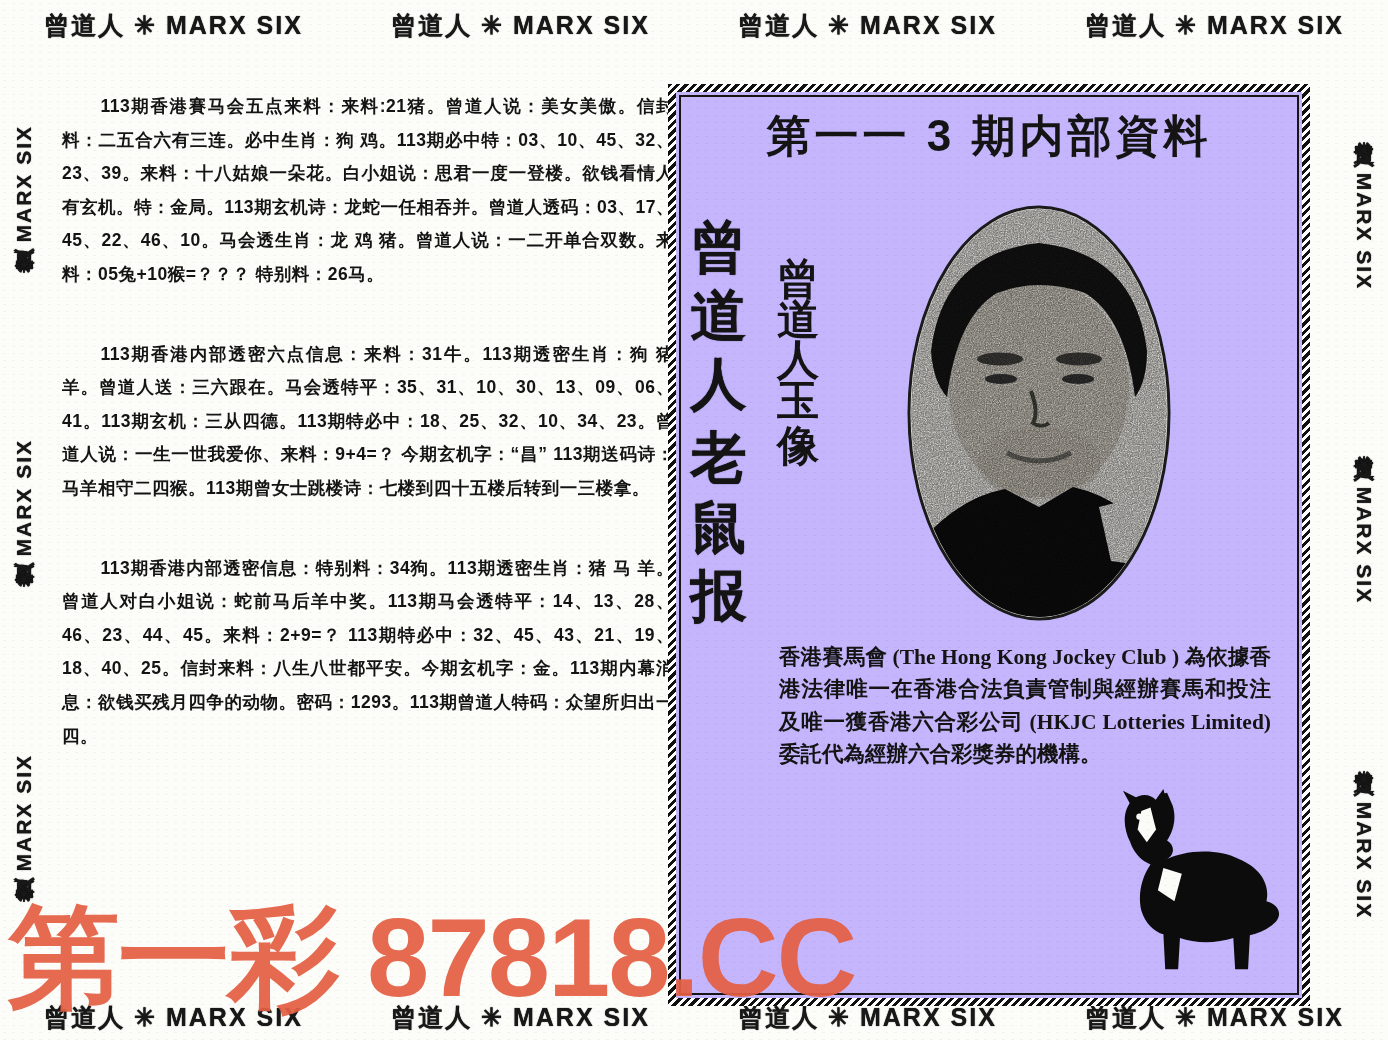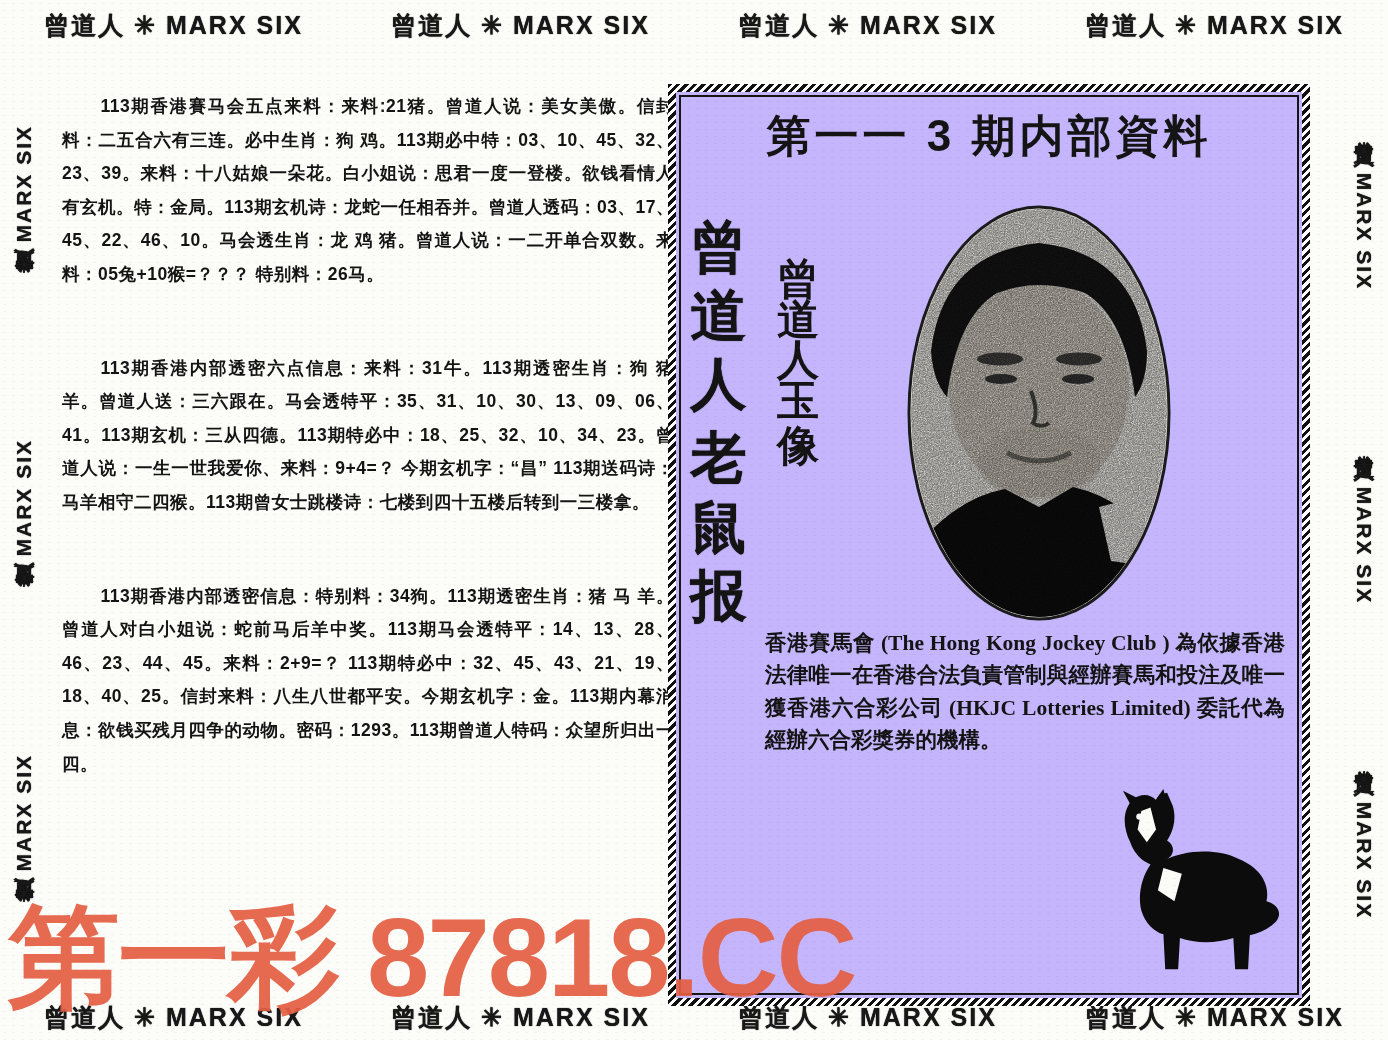--- a/index.html
+++ b/index.html
@@ -23,21 +23,21 @@
   .border-top{top:0;left:0;right:0;height:50px;font-size:25px;}
   .border-bottom{bottom:0;left:0;right:0;height:46px;font-size:25px;}
   .border-side{width:48px; top:50px; bottom:46px; flex-direction:column; font-size:21px;}
   .border-left{left:0;}
   .border-right{right:0;}
   .border-side span{writing-mode:vertical-rl; text-orientation:mixed;}
   .border-left span{transform:rotate(180deg);}
   
   .tips-column{
     position:absolute; left:62px; top:90px; width:612px;
-    display:flex; flex-direction:column; gap:60px;
+    display:flex; flex-direction:column; gap:46px;
   }
   .tip{
     margin:0; font-size:17.5px; font-weight:700; line-height:1.92;
     text-align:justify; text-indent:2.2em; letter-spacing:.5px;
     filter:blur(.2px);
   }
   
   .info-panel{
     position:absolute; left:668px; top:84px; width:626px; height:906px;
     border:8px solid #111;
@@ -60,21 +60,21 @@
     text-shadow:0 0 1px #000;
   }
   .vertical-caption{
     position:absolute; left:96px; top:126px;
     writing-mode:vertical-rl; text-orientation:upright;
     font-size:42px; font-weight:600; letter-spacing:42px; line-height:1;
     filter:blur(.3px);
   }
   .portrait{position:absolute; left:222px; top:104px; width:272px; height:424px;}
   .jockey-paragraph{
-    position:absolute; left:82px; top:528px; right:10px; margin:2px;
+    position:absolute; left:82px; top:528px; right:10px; margin:16px;
     font-family:"Liberation Serif", serif;
     font-size:21.5px; font-weight:700; line-height:1.5; text-align:justify;
     filter:blur(.2px);
   }
   .notice-paragraph{
     position:absolute; left:82px; top:692px; width:348px; margin:0;
     font-size:21px; font-weight:800; line-height:1.55; text-indent:1.6em; text-align:justify;
     filter:blur(.2px);
   }
   .dog{position:absolute; right:14px; top:686px; width:184px; height:196px;}

